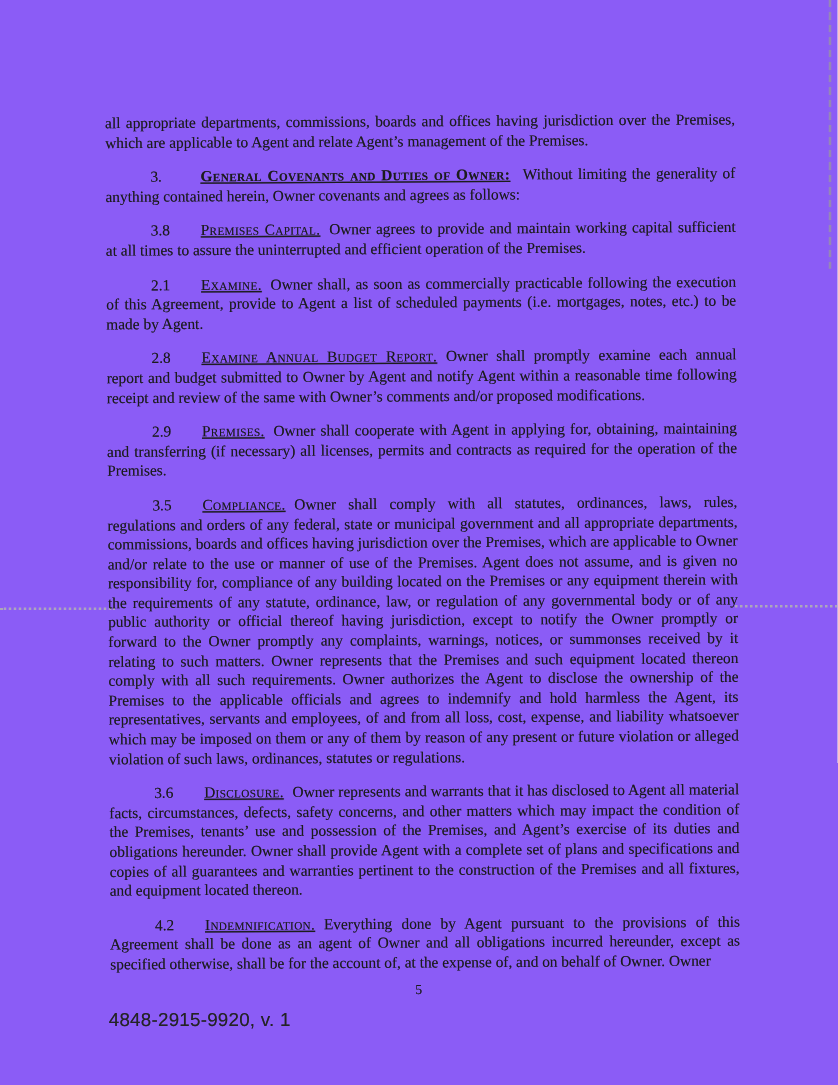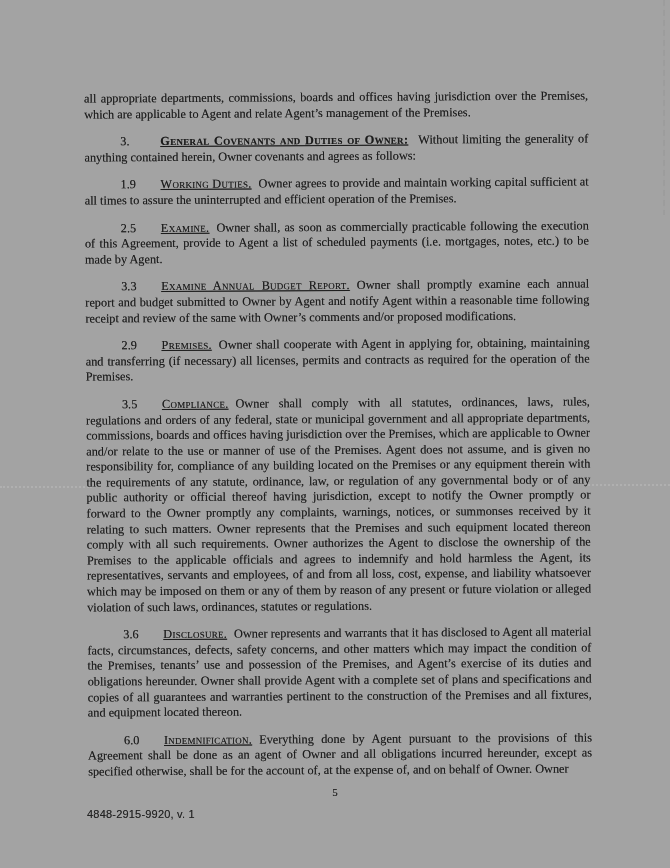--- a/index.html
+++ b/index.html
@@ -1,20 +1,20 @@
 <!DOCTYPE html>
 <html><head>
 <meta charset="utf-8">
 <style>
   html, body { margin: 0; padding: 0; background: #e8e8e8; }
   .page {
     position: relative;
     width: 670px;
     height: 868px;
-    background: #a3a3a3;
+    background: #8b5cf6;
     overflow: hidden;
     font-family: "Liberation Serif", "DejaVu Serif", serif;
     color: #1c1c1c;
   }
   .text-block {
     position: absolute;
     left: 84px;
     top: 90px;
     width: 504px;
     transform: rotate(-0.35deg);
@@ -52,21 +52,21 @@
     top: 786px;
     text-align: center;
     font-size: 11px;
     text-shadow: 0 0 0.4px rgba(20,20,20,0.5);
   }
   .doc-id {
     position: absolute;
     left: 87px;
     top: 808px;
     font-family: "Liberation Sans", "DejaVu Sans", sans-serif;
-    font-size: 11px;
+    font-size: 15px;
     letter-spacing: 0.2px;
     color: #242424;
     text-shadow: 0 0 0.4px rgba(20,20,20,0.5);
   }
   
   .dotted-artifact {
     position: absolute;
     height: 0;
     border-top: 2px dotted #b3b3b3;
     opacity: 0.85;
@@ -91,33 +91,33 @@
   <div class="edge-line"></div>
   <div class="dotted-artifact dotted-left"></div>
   <div class="dotted-artifact dotted-right"></div>
 
   <div class="text-block">
 
     <p class="para">all appropriate departments, commissions, boards and offices having jurisdiction over the Premises, which are applicable to Agent and relate Agent’s management of the Premises.</p>
 
     <p class="para ind"><span class="num">3.</span><span class="sec3head">General Covenants and Duties of Owner:</span> <span>Without limiting the generality of anything contained herein, Owner covenants and agrees as follows:</span></p>
 
-    <p class="para ind"><span class="num">1.9</span><span class="shead">Working Duties.</span><span>Owner agrees to provide and maintain working capital sufficient at all times to assure the uninterrupted and efficient operation of the Premises.</span></p>
+    <p class="para ind"><span class="num">3.8</span><span class="shead">Premises Capital.</span><span>Owner agrees to provide and maintain working capital sufficient at all times to assure the uninterrupted and efficient operation of the Premises.</span></p>
 
-    <p class="para ind"><span class="num">2.5</span><span class="shead">Examine.</span><span>Owner shall, as soon as commercially practicable following the execution of this Agreement, provide to Agent a list of scheduled payments (i.e. mortgages, notes, etc.) to be made by Agent.</span></p>
+    <p class="para ind"><span class="num">2.1</span><span class="shead">Examine.</span><span>Owner shall, as soon as commercially practicable following the execution of this Agreement, provide to Agent a list of scheduled payments (i.e. mortgages, notes, etc.) to be made by Agent.</span></p>
 
-    <p class="para ind"><span class="num">3.3</span><span class="shead">Examine Annual Budget Report.</span><span>Owner shall promptly examine each annual report and budget submitted to Owner by Agent and notify Agent within a reasonable time following receipt and review of the same with Owner’s comments and/or proposed modifications.</span></p>
+    <p class="para ind"><span class="num">2.8</span><span class="shead">Examine Annual Budget Report.</span><span>Owner shall promptly examine each annual report and budget submitted to Owner by Agent and notify Agent within a reasonable time following receipt and review of the same with Owner’s comments and/or proposed modifications.</span></p>
 
     <p class="para ind"><span class="num">2.9</span><span class="shead">Premises.</span><span>Owner shall cooperate with Agent in applying for, obtaining, maintaining and transferring (if necessary) all licenses, permits and contracts as required for the operation of the Premises.</span></p>
 
     <p class="para ind"><span class="num">3.5</span><span class="shead">Compliance.</span><span>Owner shall comply with all statutes, ordinances, laws, rules, regulations and orders of any federal, state or municipal government and all appropriate departments, commissions, boards and offices having jurisdiction over the Premises, which are applicable to Owner and/or relate to the use or manner of use of the Premises. Agent does not assume, and is given no responsibility for, compliance of any building located on the Premises or any equipment therein with the requirements of any statute, ordinance, law, or regulation of any governmental body or of any public authority or official thereof having jurisdiction, except to notify the Owner promptly or forward to the Owner promptly any complaints, warnings, notices, or summonses received by it relating to such matters. Owner represents that the Premises and such equipment located thereon comply with all such requirements. Owner authorizes the Agent to disclose the ownership of the Premises to the applicable officials and agrees to indemnify and hold harmless the Agent, its representatives, servants and employees, of and from all loss, cost, expense, and liability whatsoever which may be imposed on them or any of them by reason of any present or future violation or alleged violation of such laws, ordinances, statutes or regulations.</span></p>
 
     <p class="para ind"><span class="num">3.6</span><span class="shead">Disclosure.</span><span>Owner represents and warrants that it has disclosed to Agent all material facts, circumstances, defects, safety concerns, and other matters which may impact the condition of the Premises, tenants’ use and possession of the Premises, and Agent’s exercise of its duties and obligations hereunder. Owner shall provide Agent with a complete set of plans and specifications and copies of all guarantees and warranties pertinent to the construction of the Premises and all fixtures, and equipment located thereon.</span></p>
 
-    <p class="para ind"><span class="num">6.0</span><span class="shead">Indemnification.</span><span>Everything done by Agent pursuant to the provisions of this Agreement shall be done as an agent of Owner and all obligations incurred hereunder, except as specified otherwise, shall be for the account of, at the expense of, and on behalf of Owner.  Owner</span></p>
+    <p class="para ind"><span class="num">4.2</span><span class="shead">Indemnification.</span><span>Everything done by Agent pursuant to the provisions of this Agreement shall be done as an agent of Owner and all obligations incurred hereunder, except as specified otherwise, shall be for the account of, at the expense of, and on behalf of Owner.  Owner</span></p>
 
   </div>
 
   <div class="page-number">5</div>
 
   <div class="doc-id">4848-2915-9920, v. 1</div>
 
 </div>
 
 </body></html>

